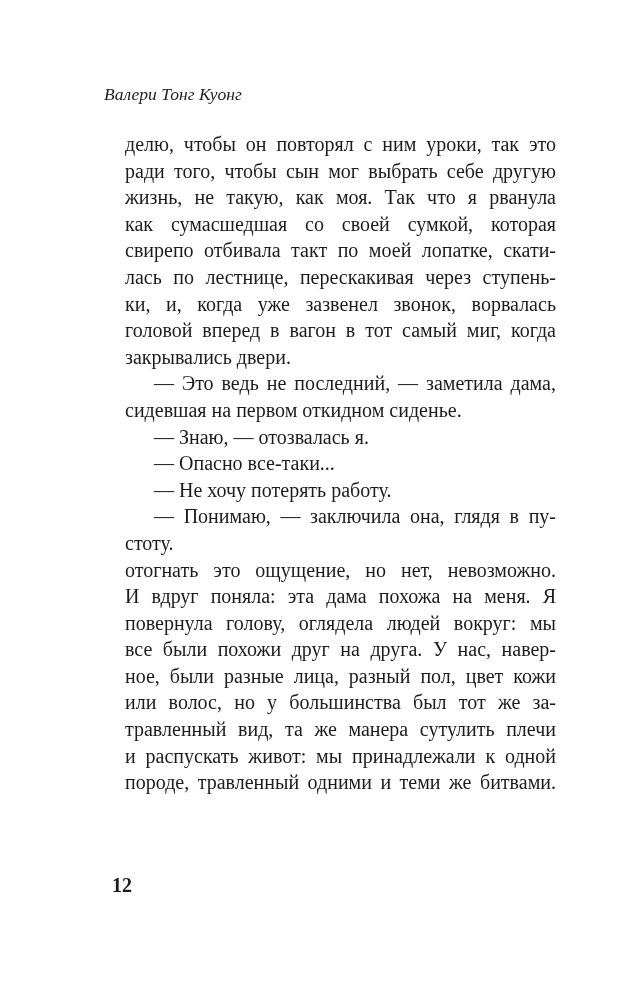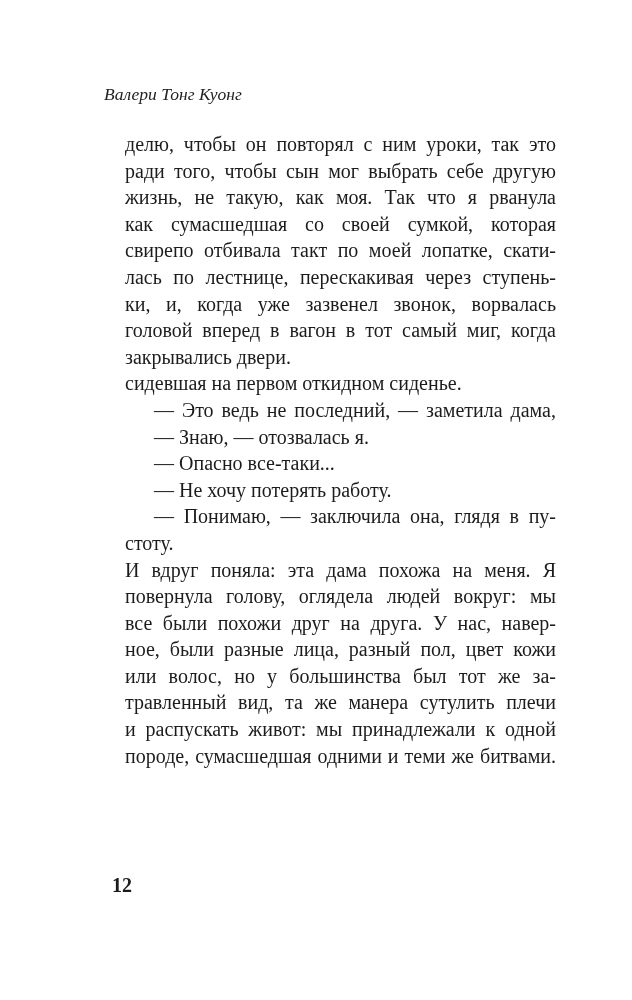--- a/index.html
+++ b/index.html
@@ -68,31 +68,32 @@
   <div class="text-block" id="text-block">
       <div class="line j">делю, чтобы он повторял с ним уроки, так это</div>
       <div class="line j">ради того, чтобы сын мог выбрать себе другую</div>
       <div class="line j">жизнь, не такую, как моя. Так что я рванула</div>
       <div class="line j">как сумасшедшая со своей сумкой, которая</div>
       <div class="line j">свирепо отбивала такт по моей лопатке, скати-</div>
       <div class="line j">лась по лестнице, перескакивая через ступень-</div>
       <div class="line j">ки, и, когда уже зазвенел звонок, ворвалась</div>
       <div class="line j">головой вперед в вагон в тот самый миг, когда</div>
       <div class="line">закрывались двери.</div>
+      <div class="line j ind">— Это ведь не последний, — заметила дама,</div>
       <div class="line">сидевшая на первом откидном сиденье.</div>
-      <div class="line j ind">— Это ведь не последний, — заметила дама,</div>
       <div class="line ind">— Знаю, — отозвалась я.</div>
       <div class="line ind">— Опасно все-таки...</div>
       <div class="line ind">— Не хочу потерять работу.</div>
       <div class="line j ind">— Понимаю, — заключила она, глядя в пу-</div>
       <div class="line">стоту.</div>
+      <div class="line j">отогнать это ощущение, но нет, невозможно.</div>
       <div class="line j">И вдруг поняла: эта дама похожа на меня. Я</div>
       <div class="line j">повернула голову, оглядела людей вокруг: мы</div>
       <div class="line j">все были похожи друг на друга. У нас, навер-</div>
       <div class="line j">ное, были разные лица, разный пол, цвет кожи</div>
       <div class="line j">или волос, но у большинства был тот же за-</div>
       <div class="line j">травленный вид, та же манера сутулить плечи</div>
       <div class="line j">и распускать живот: мы принадлежали к одной</div>
-      <div class="line j">породе, сумасшедшая одними и теми же битвами.</div>
+      <div class="line j">породе, травленный одними и теми же битвами.</div>
     </div>
 
   <div class="page-number">12</div>
 </div>
 
 </body></html>

